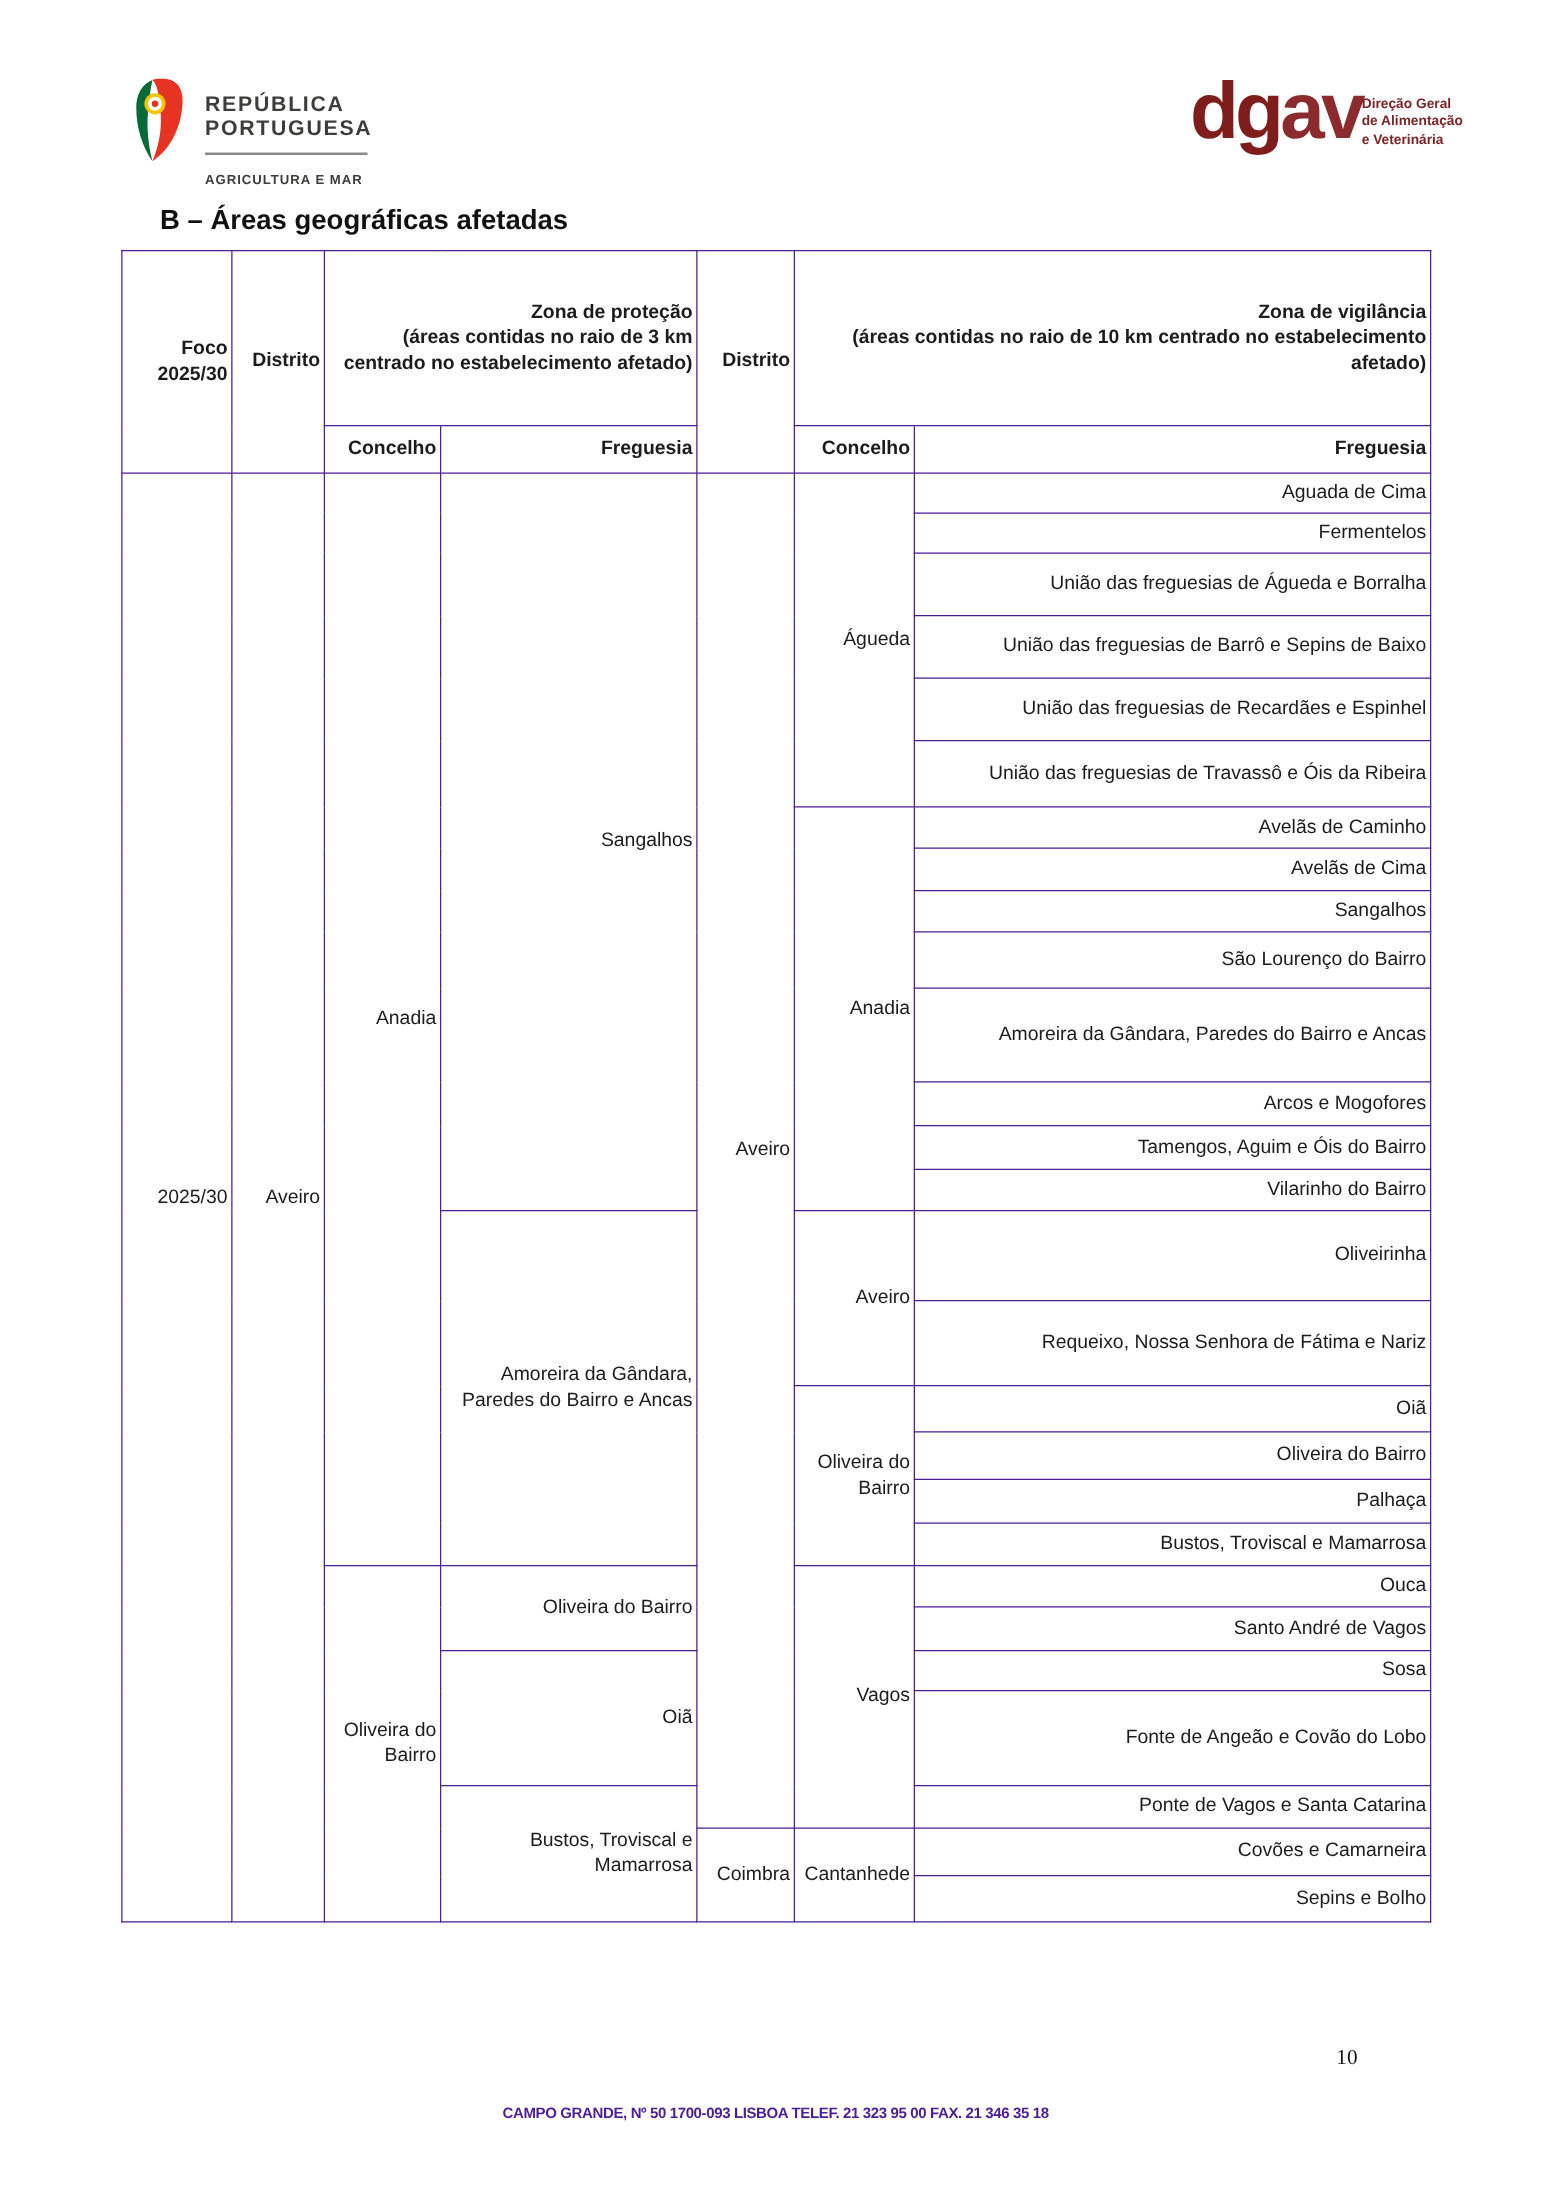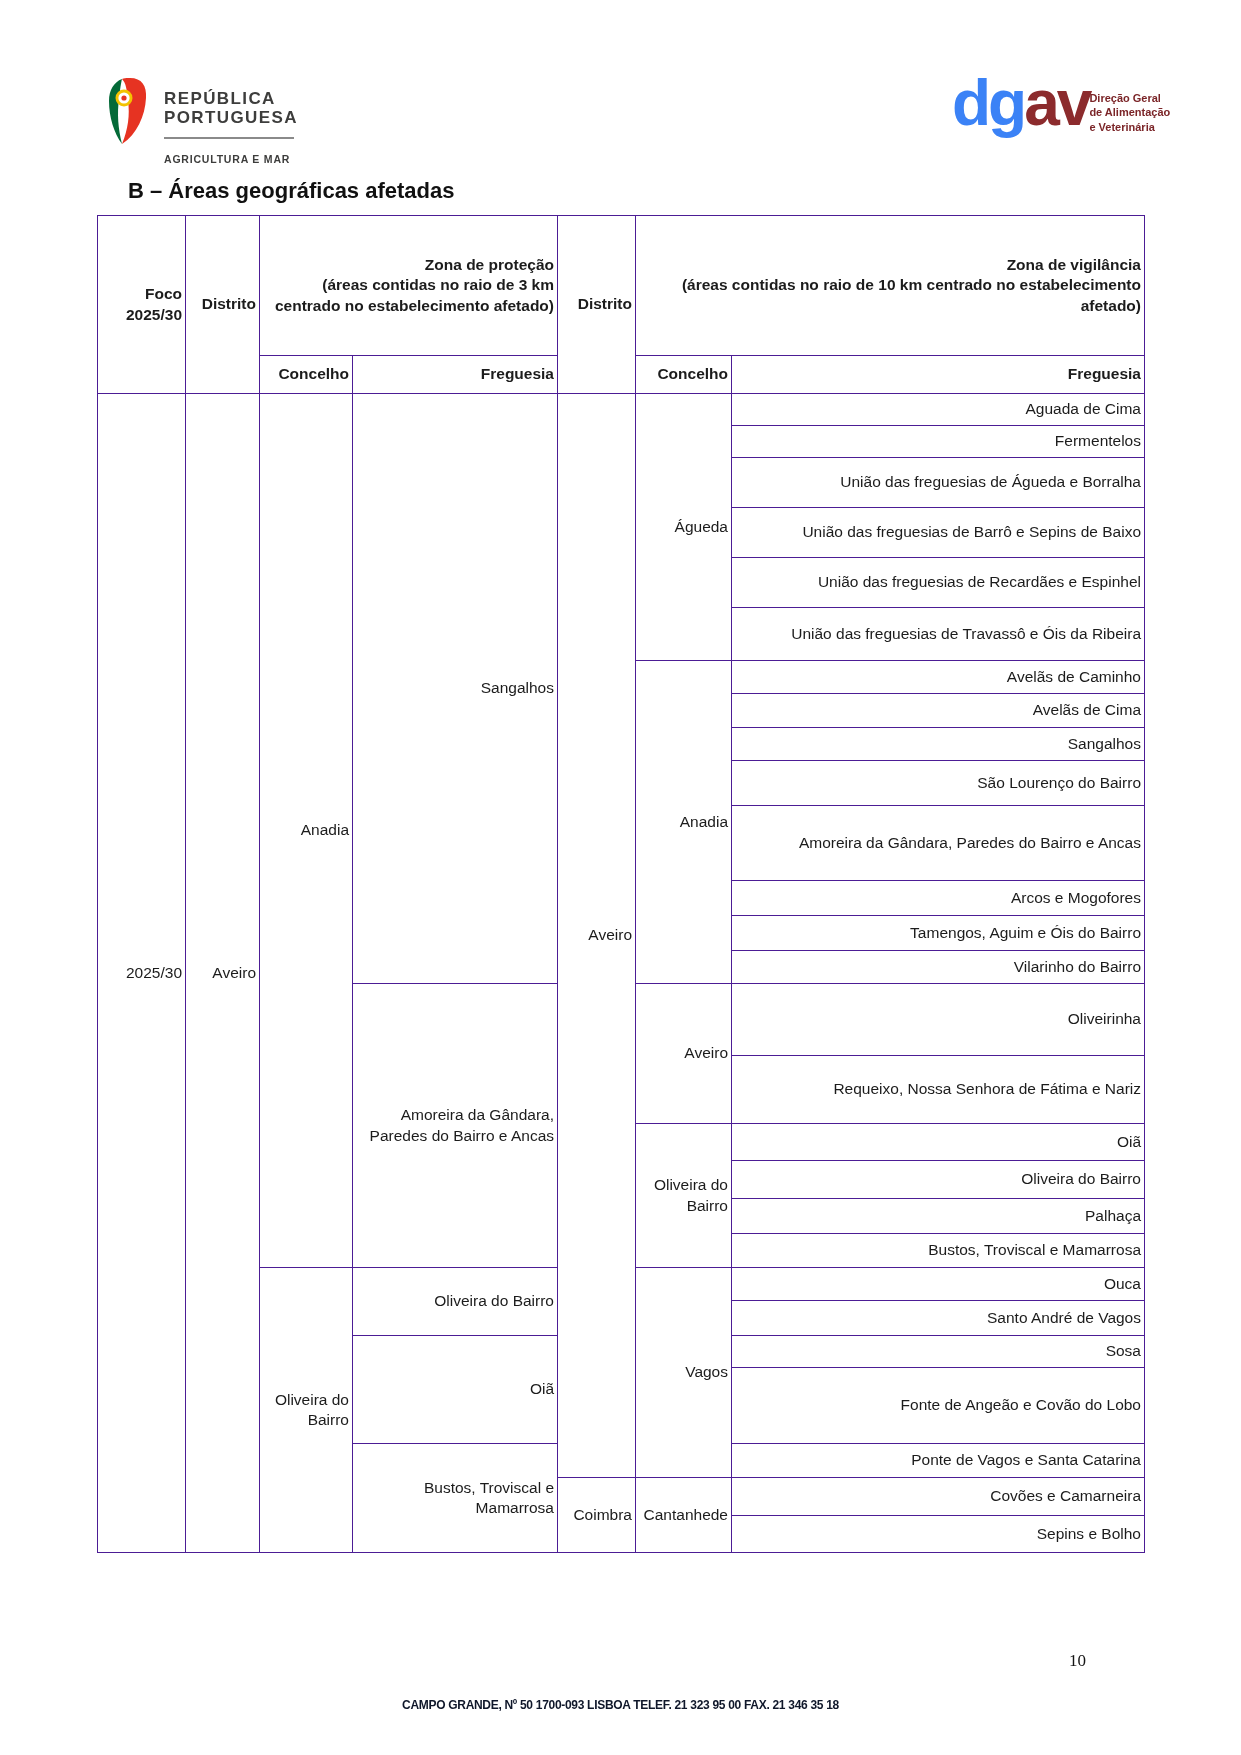--- a/index.html
+++ b/index.html
@@ -1,29 +1,29 @@
 <!DOCTYPE html>
 <html><head>
 <meta charset="utf-8">
 <style>
   html, body { margin:0; padding:0; background:#ffffff; }
   body { width:1241px; height:1755px; position:relative; font-family:"Liberation Sans", sans-serif; color:#1c1c1c; }
-  .page { position:absolute; inset:0; background:#fff;margin-top:15px; }
+  .page { position:absolute; inset:0; background:#fff; }
 
   
   .gov-logo { position:absolute; left:108px; top:62px; display:flex; align-items:flex-start; }
   .gov-emblem { width:42px; height:70px; }
   .gov-text { margin-left:14px; padding-top:12px; }
   .gov-line { font-size:17px; font-weight:bold; color:#3d3d3c; letter-spacing:1.4px; line-height:1.12; }
   .gov-rule { width:130px; height:2px; background:#8a8a8a; margin:10px 0 14px 0; }
   .gov-sub { font-size:10.5px; font-weight:bold; color:#3d3d3c; letter-spacing:0.8px; }
 
   
   .dgav { position:absolute; left:952px; top:58px; display:flex; align-items:flex-start; }
-  .dgav .dg { font-size:64px; font-weight:bold; color:#3b82f6; line-height:0.95; letter-spacing:-3px; }
+  .dgav .dg { font-size:64px; font-weight:bold; color:#7f1d1d; line-height:0.95; letter-spacing:-3px; }
   .dgav-col { display:flex; flex-direction:row;align-items:flex-end; }
   .dgav .av { font-size:64px; font-weight:bold; color:#8c2b2d; line-height:0.95; letter-spacing:-3px; }
   .dgav-caption { margin-top:1px; font-size:11px; font-weight:bold; color:#7b2528; line-height:1.3; }
 
   
   .doc-title { position:absolute; left:128px; top:163px; font-size:22px; font-weight:bold; color:#111; }
 
   
   table.areas { position:absolute; left:97px; top:200px; width:1047px; border-collapse:collapse; table-layout:fixed; }
   table.areas th, table.areas td {
@@ -34,21 +34,21 @@
   thead tr.hrow1 { height:140px; }
   thead tr.hrow2 { height:38px; }
   .zone-title { font-weight:bold; }
   .zone-sub { font-weight:bold; }
   td.col-freguesia-v { padding:2px 52px; }
   td.col-freguesia-p { padding:2px 4px; }
   td.small { font-size:12.5px; }
 
   
   .footer-address { position:absolute; top:1683px; left:0; width:100%; text-align:center;
-    font-size:12px; font-weight:bold; letter-spacing:-0.3px; color:#0f172a; }
+    font-size:12px; font-weight:bold; letter-spacing:-0.3px; color:#4c1d95; }
   .page-number { position:absolute; left:1069px; top:1636px; font-family:"Liberation Serif", serif; font-size:17px; color:#141414; }
 </style>
 </head>
 <body>
 
 <div class="page">
 
   <div class="gov-logo">
     <svg class="gov-emblem" viewBox="0 0 42 70">
       <path d="M20 1 C33 0 39 8 38 21 C37 39 29 57 14 67 C20 52 22 38 20 24 C19 13 18 6 14 2 C16 1 18 1 20 1 Z" fill="#e63322"></path>

